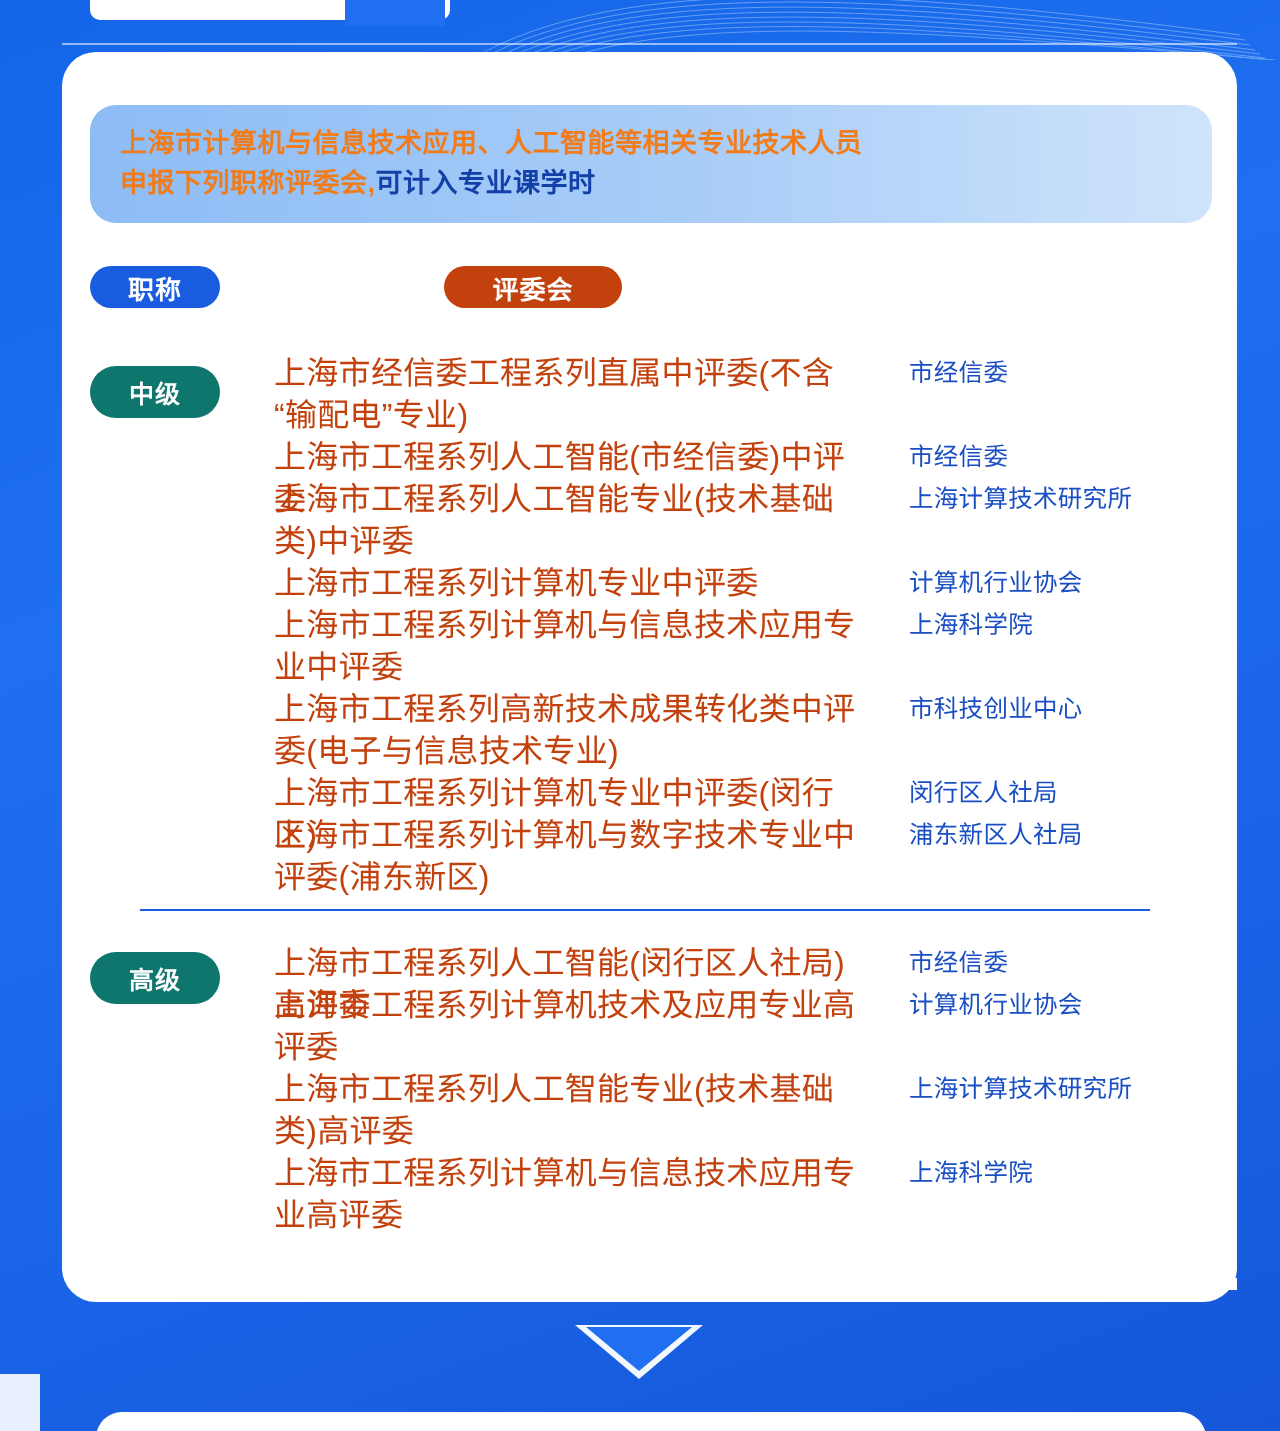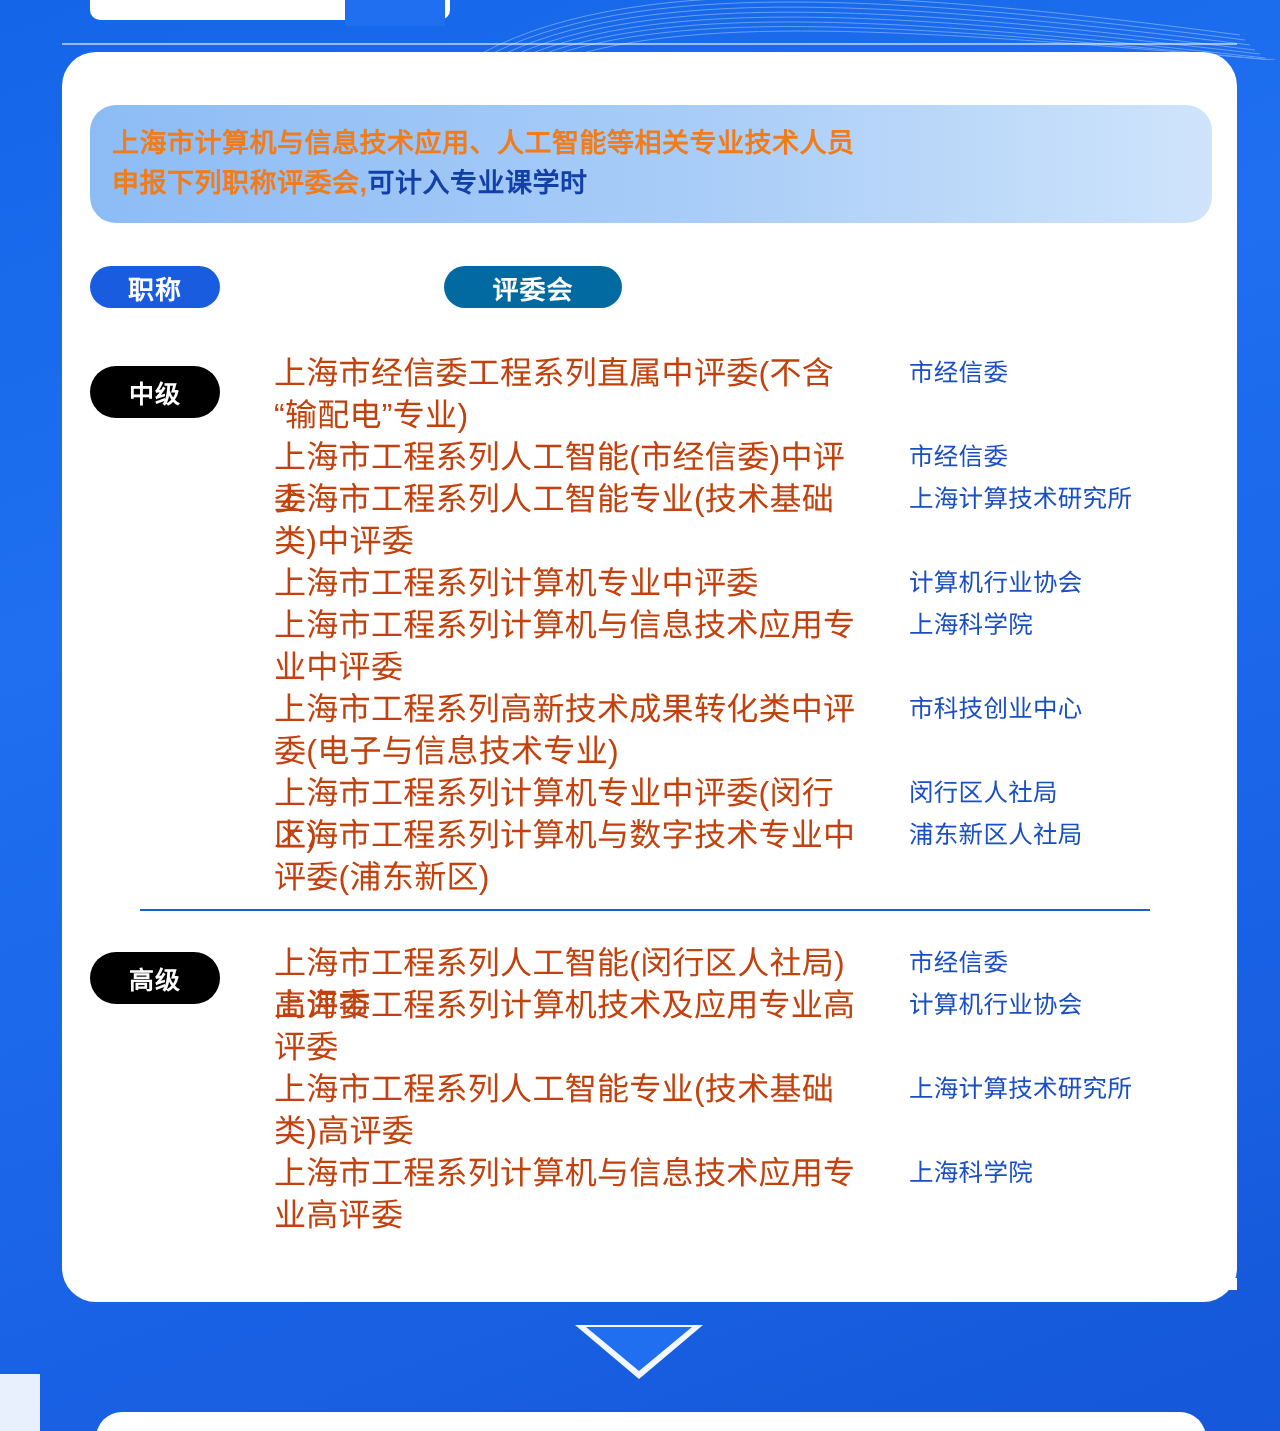--- a/index.html
+++ b/index.html
@@ -53,21 +53,21 @@
     background: #ffffff;
     border-radius: 34px;
   }
 
   
   .heading-pill {
     position: absolute;
     left: 28px;
     top: 53px;
     width: 1122px;
-    padding: 18px 0 20px 22px;
+    padding: 18px 0 20px 30px;
     background: linear-gradient(90deg, #8dbcf5 0%, #a9cdf8 55%, #cfe4fb 100%);
     border-radius: 26px;
   }
   .heading-line {
     font-size: 27px;
     line-height: 40px;
     letter-spacing: 0.5px;
     font-weight: 700;
     color: #f07c1b;
     white-space: nowrap;
@@ -83,31 +83,31 @@
     align-items: center;
     justify-content: center;
     color: #ffffff;
     font-weight: 700;
     font-size: 26px;
     border-radius: 26px;
     letter-spacing: 1px;
     height: 42px;
   }
   .badge-blue { background: #1a5ce0; }
-  .badge-orange { background: #0369a1; }
+  .badge-orange { background: #c2410c; }
 
   #badge-title   { left: 28px;  top: 214px; width: 130px; }
   #badge-comm    { left: 382px; top: 214px; width: 178px; }
   #badge-unit    { left: 843px; top: 214px; width: 280px; }
 
   
   .level-pill {
     position: absolute;
     width: 130px; height: 52px;
-    background: #000000;
+    background: #0f766e;
     border-radius: 26px;
     color: #fff;
     font-size: 25px;
     font-weight: 700;
     display: flex;
     align-items: center;
     justify-content: center;
     letter-spacing: 1px;
   }
   #pill-mid { left: 28px; top: 314px; }

